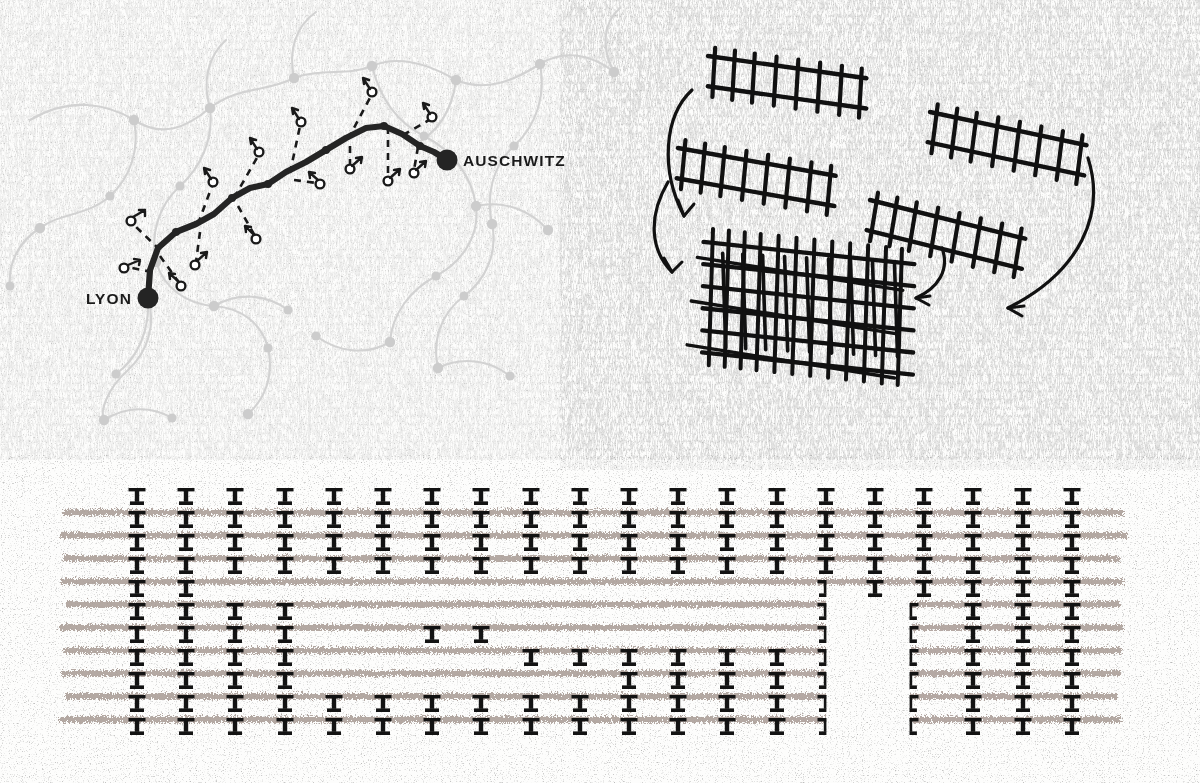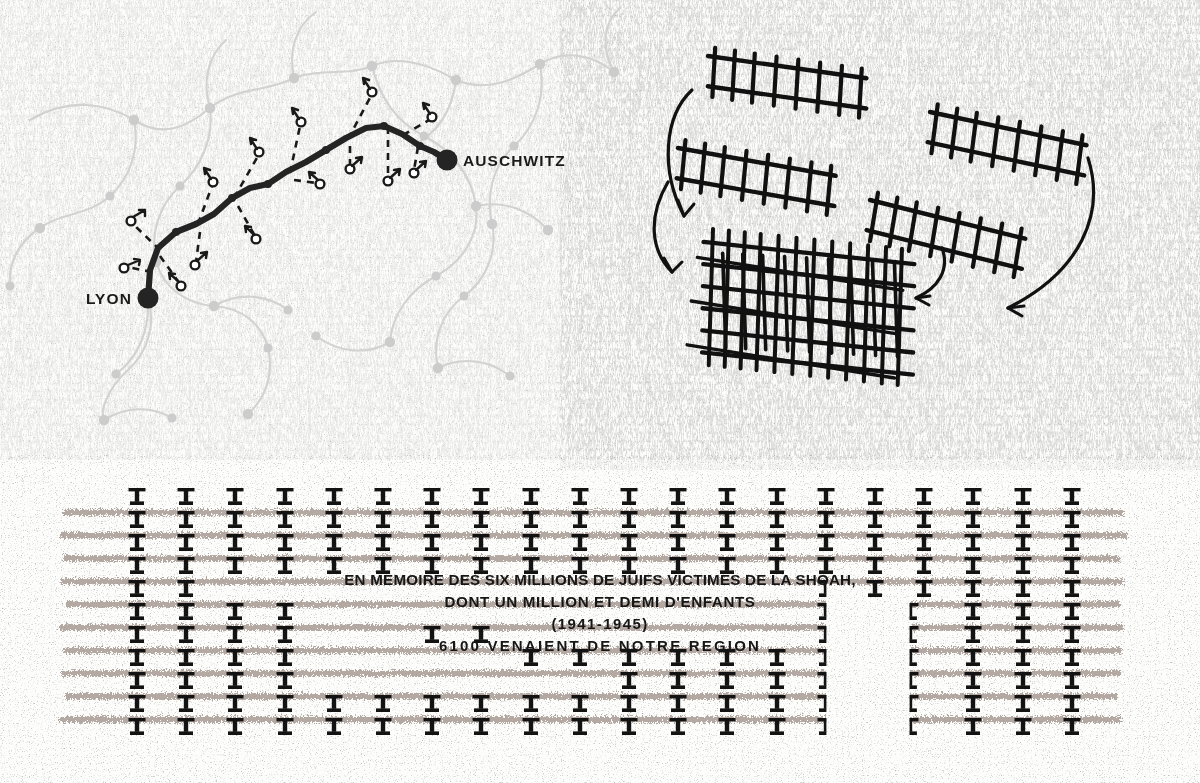--- a/index.html
+++ b/index.html
@@ -585,20 +585,14 @@
           <use href="#railR" x="826" y="272"></use>
           <use href="#railL" x="910" y="272"></use>
           <use href="#rail" x="973" y="272"></use>
             <use href="#rail" x="1023" y="272"></use>
             <use href="#rail" x="1072" y="272"></use>
         </g>
       </g>
     </svg>
   </div>
 
-  <div id="inscription">
-    <div class="line" id="insc-1">EN MEMOIRE DES SIX MILLIONS DE JUIFS VICTIMES DE LA SHOAH,</div>
-    <div class="line" id="insc-2">DONT UN MILLION ET DEMI D'ENFANTS</div>
-    <div class="line" id="insc-3">(1941-1945)</div>
-    <div class="line" id="insc-4">6100 VENAIENT DE NOTRE REGION</div>
-  </div>
 
 </div>
 
 </body></html>

